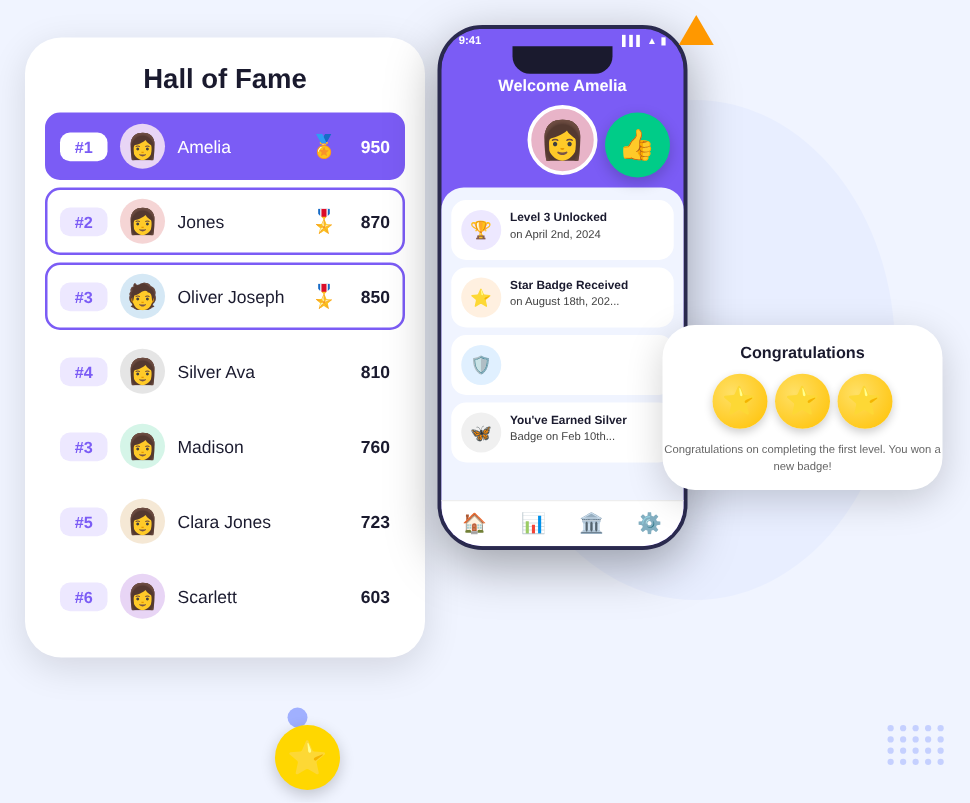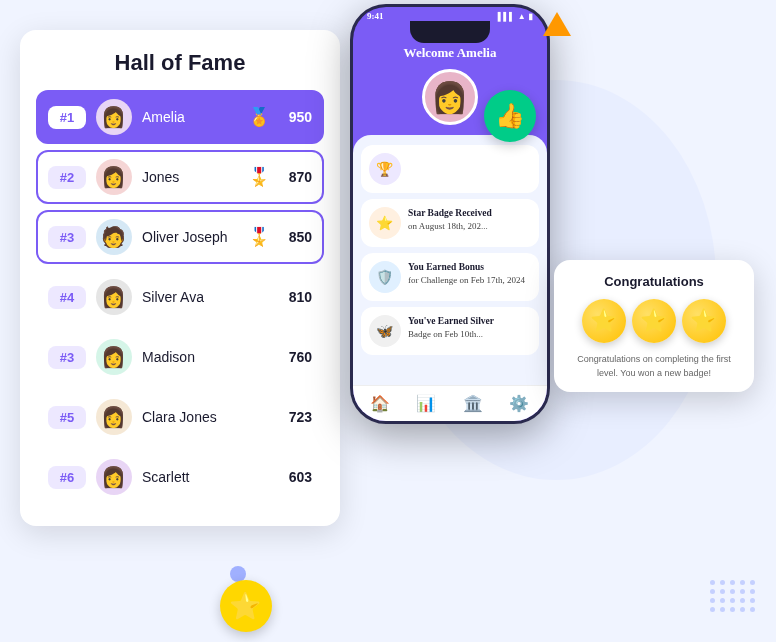--- a/index.html
+++ b/index.html
@@ -45,21 +45,21 @@
       z-index: 10;
     }
 
     
     .hall-of-fame {
       position: absolute;
       left: 20px;
       top: 30px;
       width: 320px;
       background: #fff;
-      border-radius: 16px;
+      border-radius: 29px;
       padding: 20px 16px 16px;
       box-shadow: 0 8px 30px rgba(0,0,0,0.12);
       z-index: 5;
     }
     .hall-title {
       font-size: 22px;
       font-weight: 800;
       text-align: center;
       color: #1a1a2e;
       margin-bottom: 14px;
@@ -150,30 +150,29 @@
       justify-content: center;
       font-size: 26px;
       box-shadow: 0 4px 12px rgba(0,0,0,0.2);
       z-index: 10;
     }
 
     
     .phone-mockup {
       position: absolute;
       left: 350px;
-      top: 4px;
+      top: 20px;
       width: 200px;
       height: 420px;
       background: #1a1a2e;
       border-radius: 36px;
       box-shadow: 0 12px 40px rgba(0,0,0,0.35);
       z-index: 6;
       overflow: hidden;
       border: 3px solid #2a2a4e;
-      font-family: Liberation Serif, serif;
     }
     .phone-notch {
       width: 80px;
       height: 22px;
       background: #1a1a2e;
       border-radius: 0 0 14px 14px;
       margin: 0 auto;
       position: relative;
       z-index: 2;
     }
@@ -298,24 +297,24 @@
       font-size: 24px;
       box-shadow: 0 4px 12px rgba(0,0,0,0.2);
       z-index: 10;
     }
 
     
     .congrats-popup {
       position: absolute;
       right: 22px;
       top: 260px;
-      width: 200px;
+      width: 224px;
       background: #fff;
-      border-radius: 16px;
-      padding: 14px 14px 12px;
+      border-radius: 26px;
+      padding: 14px 1px 12px;
       box-shadow: 0 8px 30px rgba(0,0,0,0.18);
       z-index: 9;
     }
     .congrats-title {
       font-size: 13px;
       font-weight: 800;
       color: #1a1a2e;
       text-align: center;
       margin-bottom: 10px;
     }
@@ -482,34 +481,34 @@
     <div class="phone-header">
       <span class="welcome-text">Welcome Amelia</span>
       <div class="profile-avatar-phone">
         <span style="font-size:30px;">👩</span>
       </div>
     </div>
 
     <div class="phone-feed">
       <div class="feed-item">
         <div class="feed-icon-circle purple">🏆</div>
+        <div class="feed-text">
+          <strong>Level 3 Unlocked</strong>
+          <span>on April 2nd, 2024</span>
+        </div>
       </div>
       <div class="feed-item">
         <div class="feed-icon-circle orange">⭐</div>
         <div class="feed-text">
           <strong>Star Badge Received</strong>
           <span>on August 18th, 202...</span>
         </div>
       </div>
       <div class="feed-item">
         <div class="feed-icon-circle blue">🛡️</div>
-        <div class="feed-text">
-          <strong>You Earned Bonus</strong>
-          <span>for Challenge on Feb 17th, 2024</span>
-        </div>
       </div>
       <div class="feed-item">
         <div class="feed-icon-circle silver">🦋</div>
         <div class="feed-text">
           <strong>You've Earned Silver</strong>
           <span>Badge on Feb 10th...</span>
         </div>
       </div>
     </div>
 

